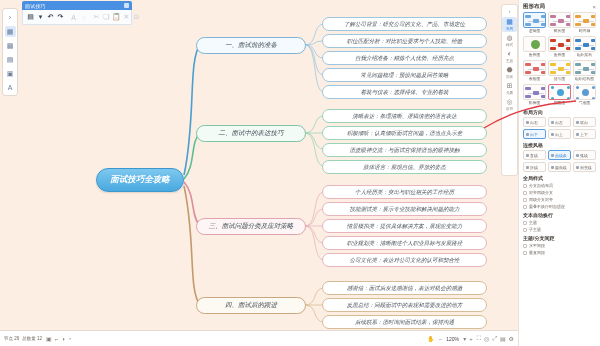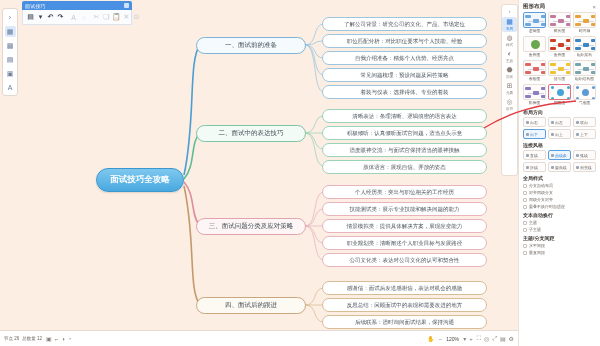--- a/index.html
+++ b/index.html
@@ -50,21 +50,21 @@
     min-width:9px; height:11px; display:flex; align-items:center; justify-content:center;
     font-size:7px; color:#7c8796; border-radius:2px;
   }
   #doc-toolbar .tb.dark { color:#3a4351; font-weight:bold; }
   #doc-toolbar .tb.dim { color:#c2c8d1; }
   #doc-toolbar .sep { width:1px; height:9px; background:#e2e7ee; margin:0 1px; }
 
   
   .node {
     position:absolute; display:flex; align-items:center; justify-content:center;
-    text-align:center; white-space:nowrap; z-index:10;
+    text-align:center; white-space:nowrap; z-index:10;font-style:italic;
   }
   .node-root {
     left:96px; top:168px; width:88px; height:24px;
     background:linear-gradient(180deg,#7ec8ef 0%,#49a9e0 100%);
     border:1px solid #3d97cf; border-radius:12px;
     color:#ffffff; font-size:8.5px; font-weight:bold;
     box-shadow:0 1px 2px rgba(0,0,0,.12);
   }
   .node-l1 {
     width:110px; height:17px; border-radius:9px;

